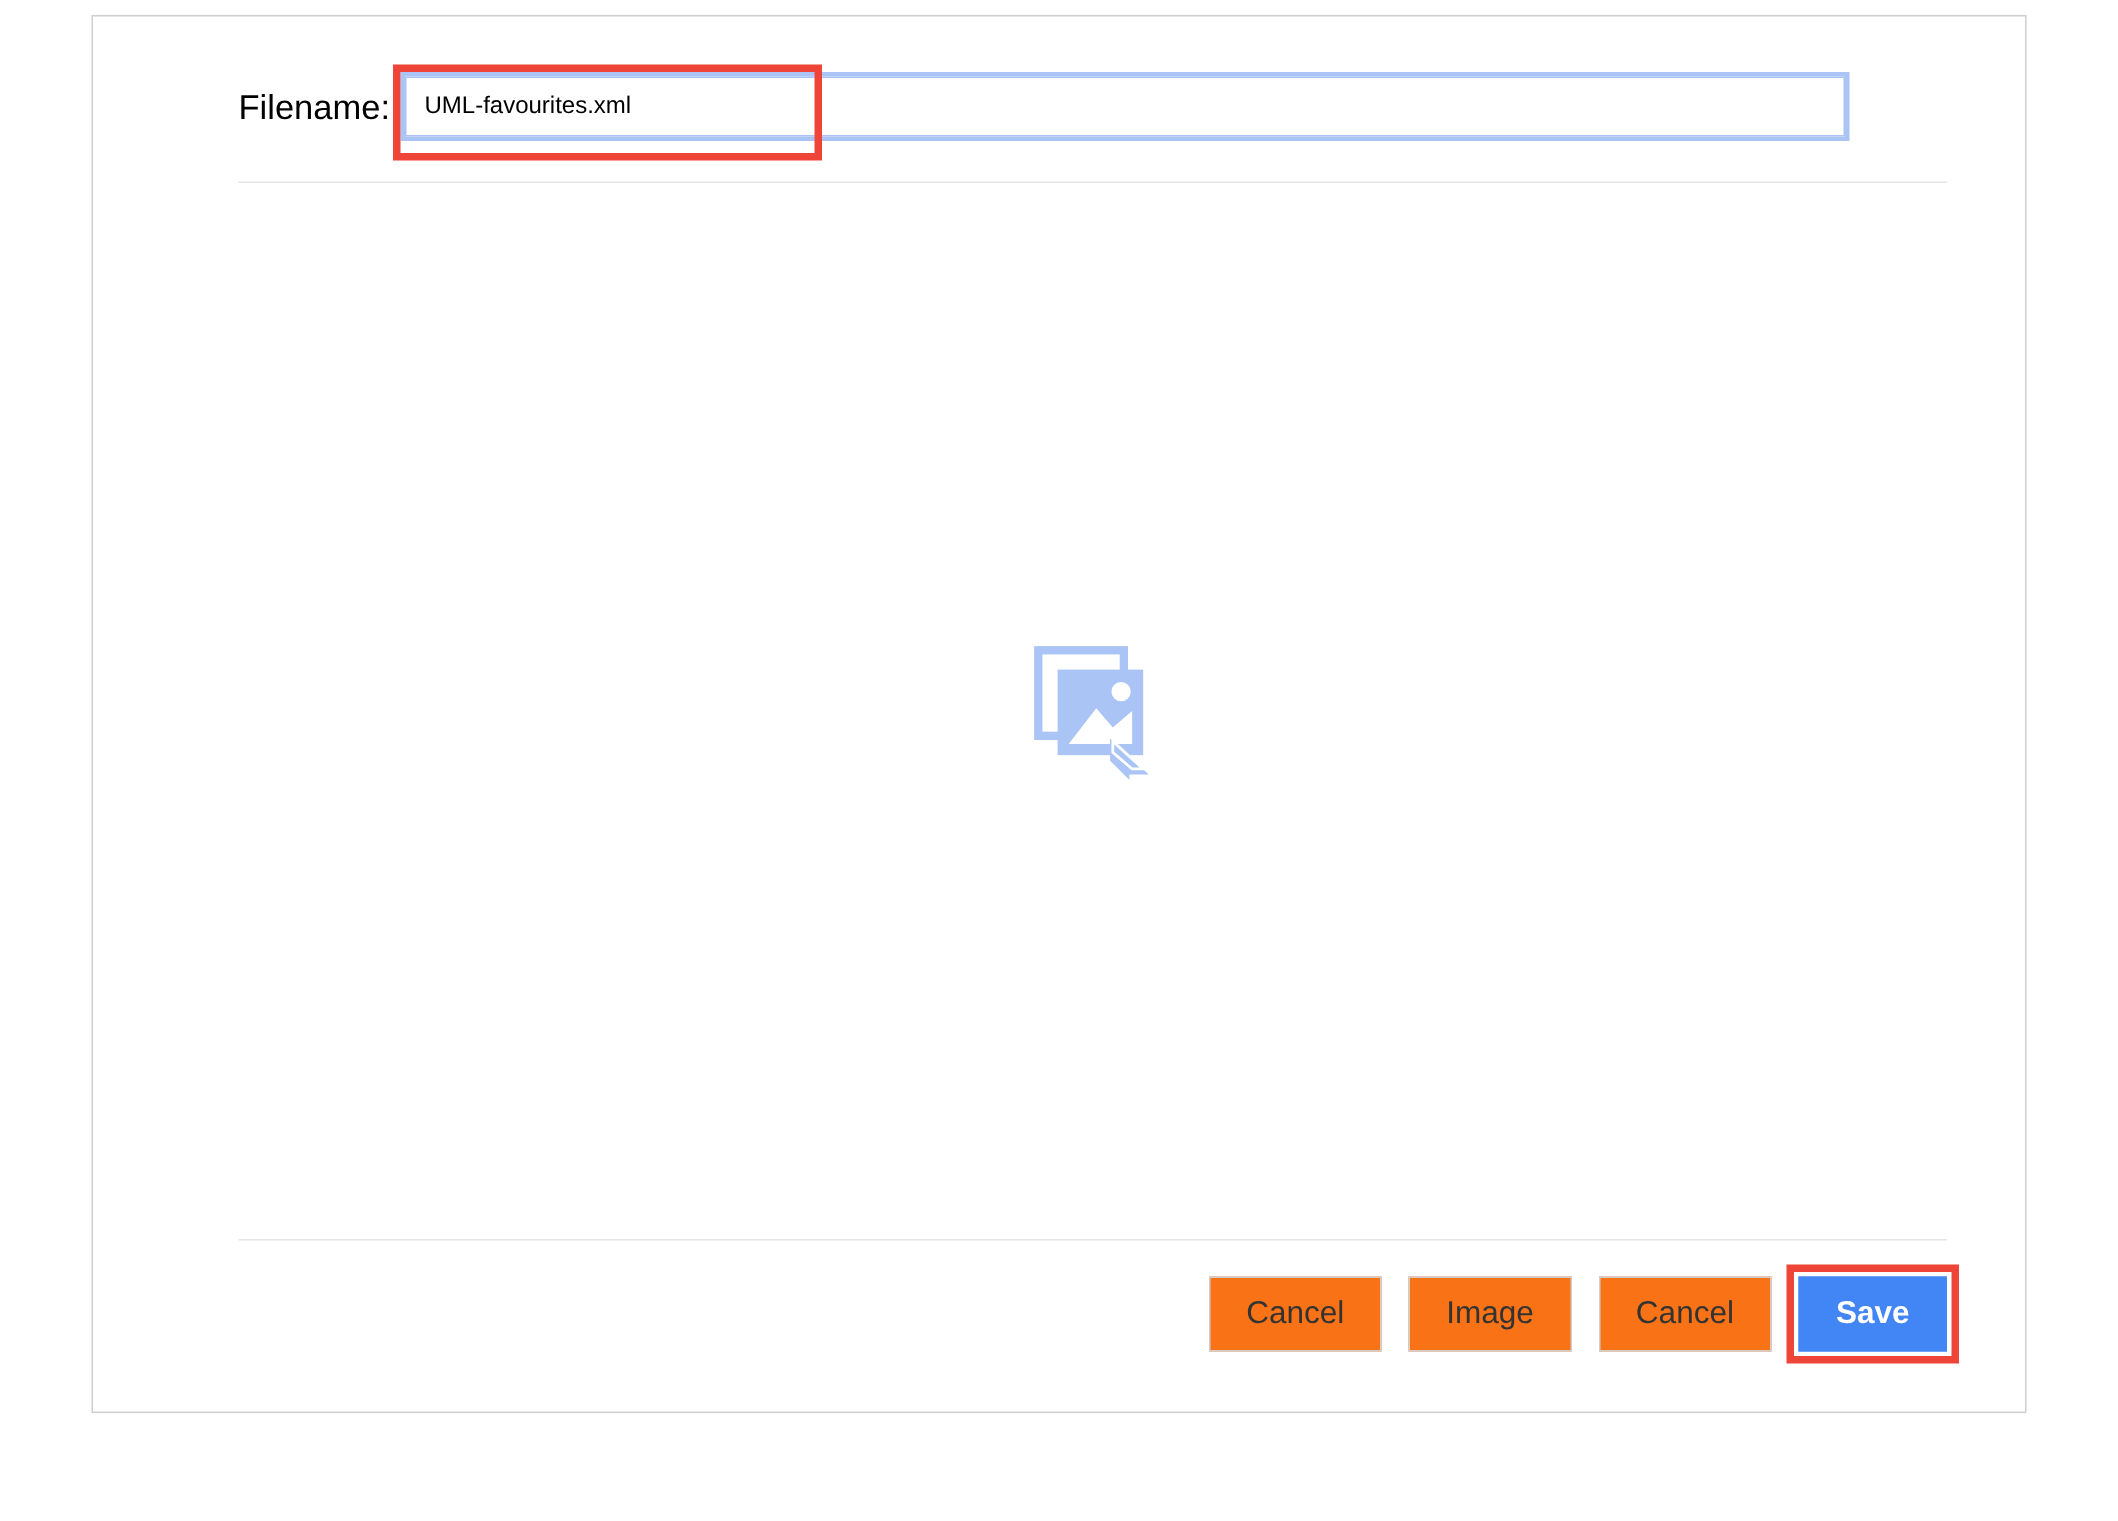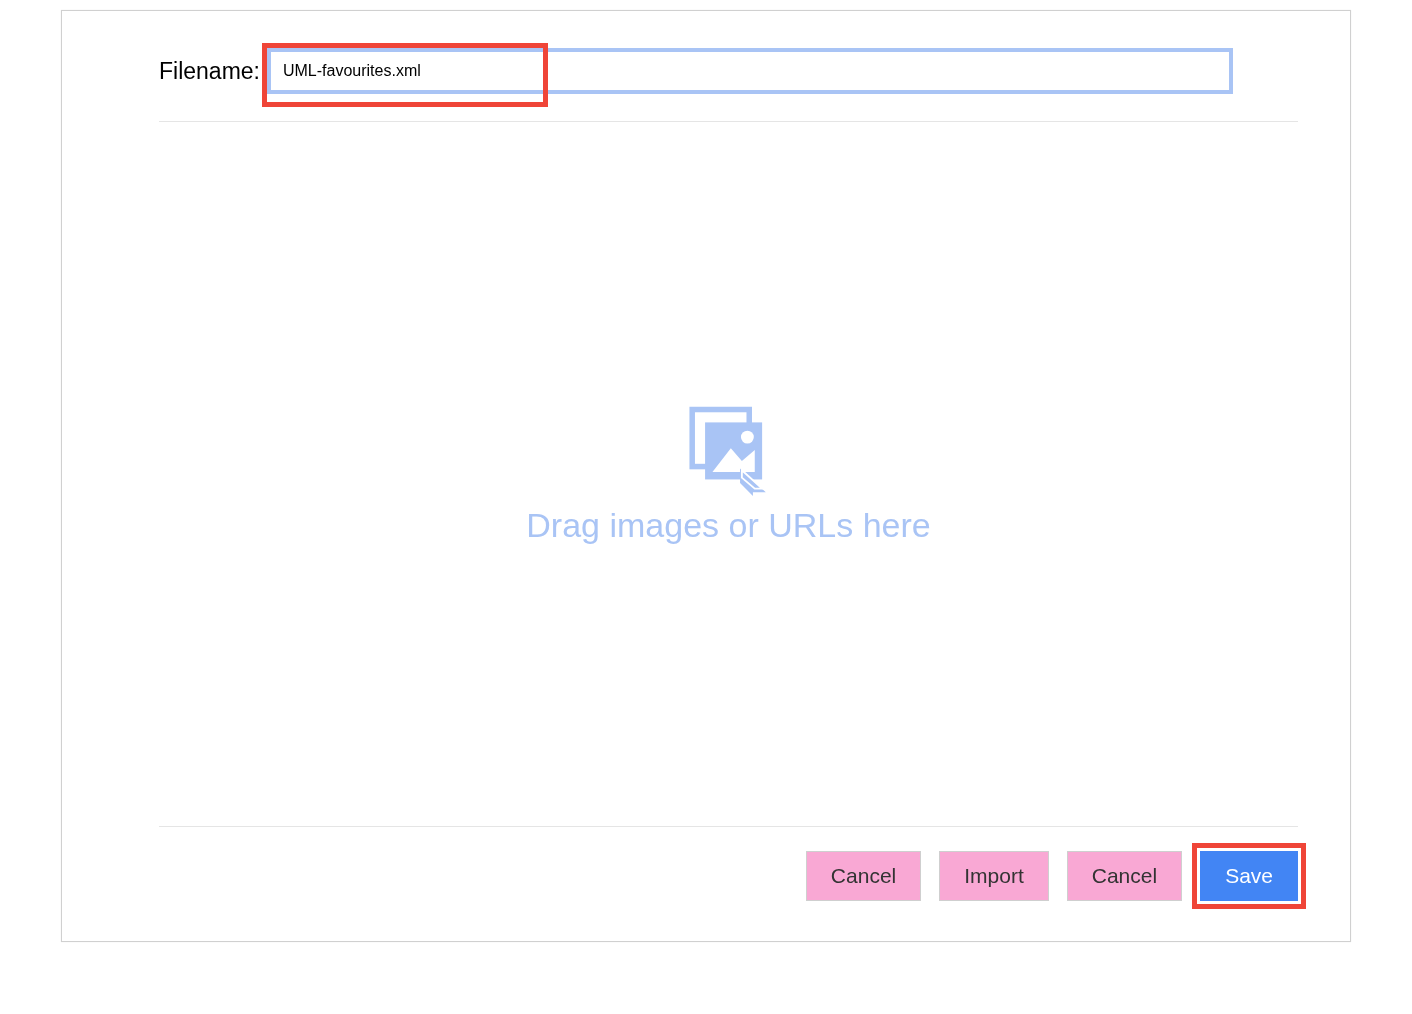--- a/index.html
+++ b/index.html
@@ -86,30 +86,30 @@
     .footer {
       padding: 24px 52px 40px 52px;
       display: flex;
       justify-content: flex-end;
       gap: 18px;
     }
     .btn {
       font-size: 21px;
       padding: 12px 24px;
       border: 1px solid #cfcfcf;
-      background: #f9a8d4;
+      background: #f97316;
       color: #333;
       cursor: pointer;
       font-family: inherit;
     }
     .btn-primary {
       background: #4285f4;
       border-color: #4285f4;
       color: #fff;
-      font-weight: 400;
+      font-weight: 700;
     }
     .save-wrapper {
       position: relative;
     }
     .highlight-save {
       position: absolute;
       top: -8px;
       left: -8px;
       right: -8px;
       bottom: -8px;
@@ -136,28 +136,27 @@
     <span class="drop-icon">
       <svg viewBox="0 0 100 100" width="92" height="92">
         <rect x="10" y="6" width="62" height="62" fill="none" stroke="#a9c4f5" stroke-width="6"></rect>
         <rect x="24" y="20" width="62" height="62" fill="#a9c4f5"></rect>
         <circle cx="70" cy="36" r="7" fill="#fff"></circle>
         <polygon points="32,74 52,48 64,62 78,50 78,74" fill="#fff"></polygon>
         <polygon points="62,70 90,96 76,96 76,100 62,86" fill="#a9c4f5"></polygon>
         <polygon points="64,72 86,92 78,92 64,80" fill="#a9c4f5" stroke="#fff" stroke-width="2"></polygon>
       </svg>
     </span>
-    <div class="drop-text">Drag images or URLs here</div>
   </div>
 
   <div class="divider"></div>
 
   <div class="footer">
     <button class="btn">Cancel</button>
-    <button class="btn">Import</button>
+    <button class="btn">Image</button>
     <button class="btn">Cancel</button>
     <div class="save-wrapper">
       <button class="btn btn-primary">Save</button>
       <div class="highlight-save"></div>
     </div>
   </div>
 
 </div>
 
 </body></html>

